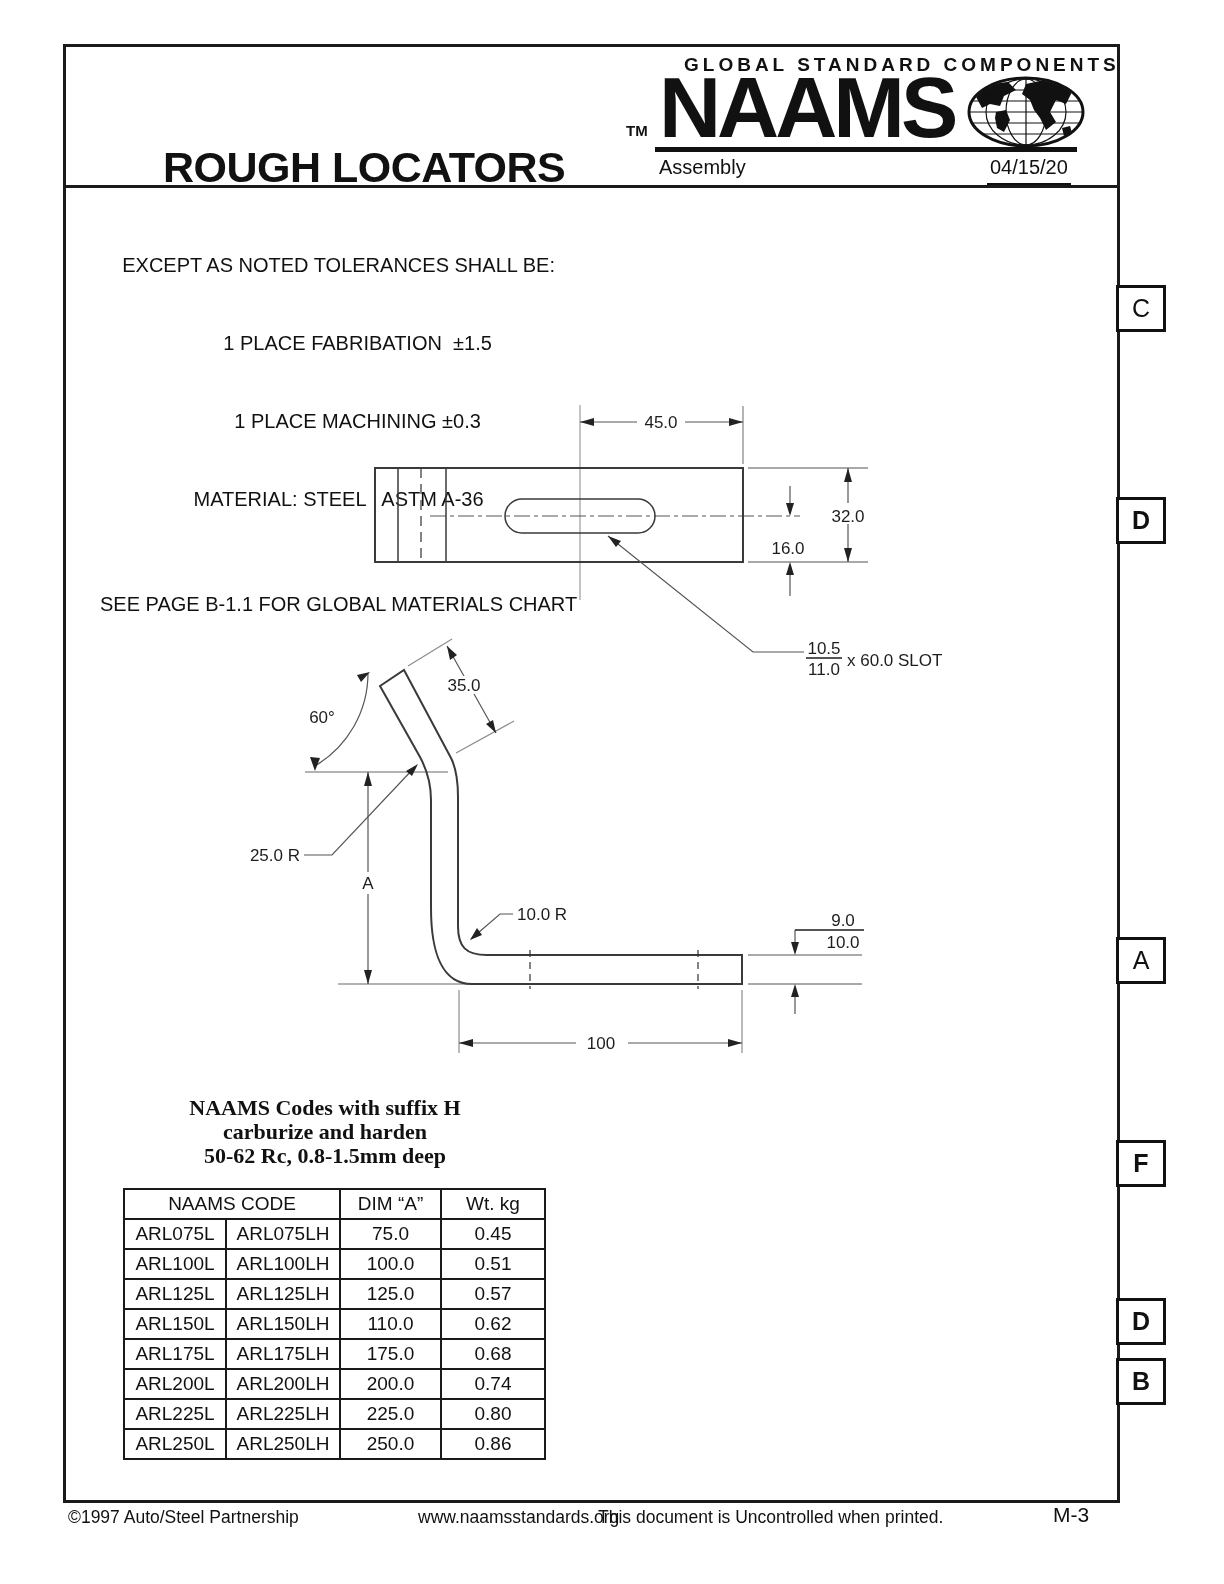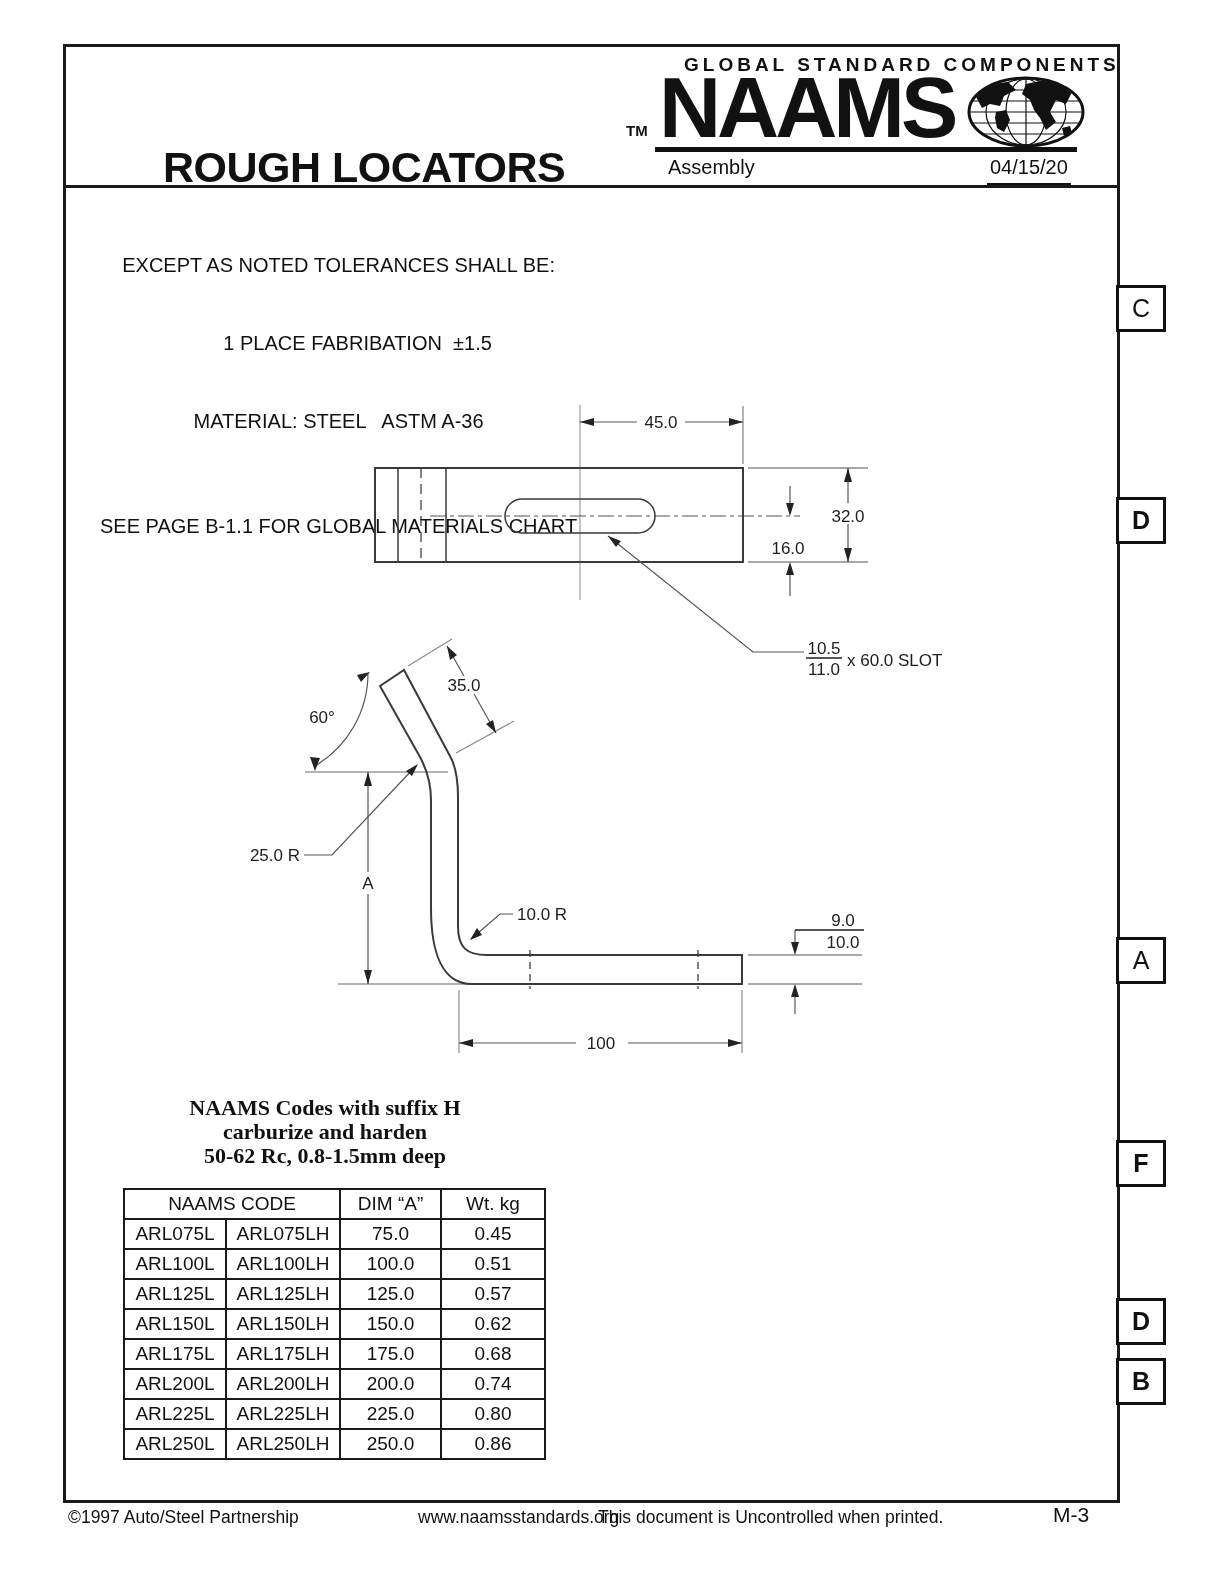--- a/index.html
+++ b/index.html
@@ -8,21 +8,21 @@
   .abs{position:absolute;}
   
   .frame{left:63px;top:44px;width:1051px;height:1453px;border:3px solid #1a1a1a;}
   .hdr-divider{left:63px;top:185px;width:1057px;height:3px;background:#1a1a1a;}
   
   .doc-title{left:163px;top:95px;font-size:43px;font-weight:700;letter-spacing:-0.5px;margin-top:48px;}
   .tagline{left:684px;top:54px;font-size:19px;font-weight:700;letter-spacing:4px;}
   .brand{left:652px;top:64px;font-size:86px;font-weight:700;letter-spacing:-4px;line-height:1;margin-left:7px;}
   .tm{left:626px;top:122px;font-size:15px;font-weight:700;}
   .brand-bar{left:655px;top:147px;width:422px;height:5px;background:#111;}
-  .category{left:659px;top:156px;font-size:20px;margin-left:9px;}
+  .category{left:659px;top:156px;font-size:20px;}
   .date{left:987px;top:156px;font-size:20px;border-bottom:2px solid #111;padding:0 3px 4px 3px;}
   
   .notes{left:100px;top:200px;font-size:20px;line-height:26px;white-space:pre;text-align:center;}
   .notes .indent{padding-left:38px;}
   .notes .gap{margin-top:27px;}
   
   .hard-note{left:130px;top:1096px;width:390px;text-align:center;
              font-family:"Liberation Serif",serif;font-size:22px;line-height:24px;font-weight:bold;}
   
   .size-table{left:123px;top:1188px;border-collapse:collapse;font-size:19px;}
@@ -53,20 +53,21 @@
   <div class="abs tagline">GLOBAL STANDARD COMPONENTS</div>
   <div class="abs tm">TM</div>
   <div class="abs brand">NAAMS</div>
   <div class="abs brand-bar"></div>
   <div class="abs category">Assembly</div>
   <div class="abs date">04/15/20</div>
 
   <div class="abs notes">
     <div>EXCEPT AS NOTED TOLERANCES SHALL BE:</div>
     <div class="indent">1 PLACE FABRIBATION  ±1.5</div>
+    <div class="indent">1 PLACE MACHINING ±0.3</div>
     <div>MATERIAL: STEEL   ASTM A-36</div>
     <div class="gap">SEE PAGE B-1.1 FOR GLOBAL MATERIALS CHART</div>
   </div>
 
   <svg class="abs drawing" width="1224" height="1584" viewBox="0 0 1224 1584">
     <defs>
       <clipPath id="globeClip">
           <ellipse cx="1026" cy="112" rx="56" ry="33"></ellipse>
         </clipPath>
     </defs>
@@ -220,21 +221,21 @@
     </tr>
     <tr>
       <td>ARL125L</td>
       <td>ARL125LH</td>
       <td>125.0</td>
       <td>0.57</td>
     </tr>
     <tr>
       <td>ARL150L</td>
       <td>ARL150LH</td>
-      <td>150.0</td>
+      <td>110.0</td>
       <td>0.62</td>
     </tr>
     <tr>
       <td>ARL175L</td>
       <td>ARL175LH</td>
       <td>175.0</td>
       <td>0.68</td>
     </tr>
     <tr>
       <td>ARL200L</td>

